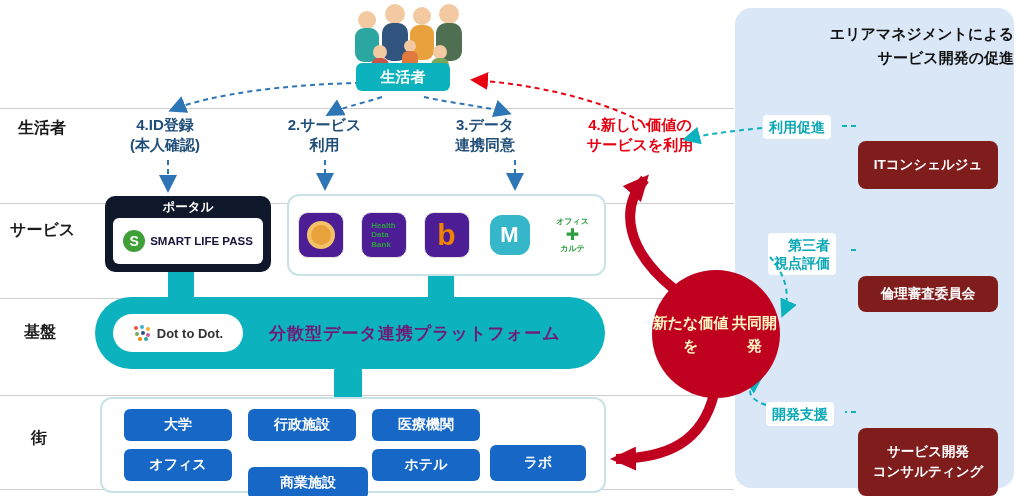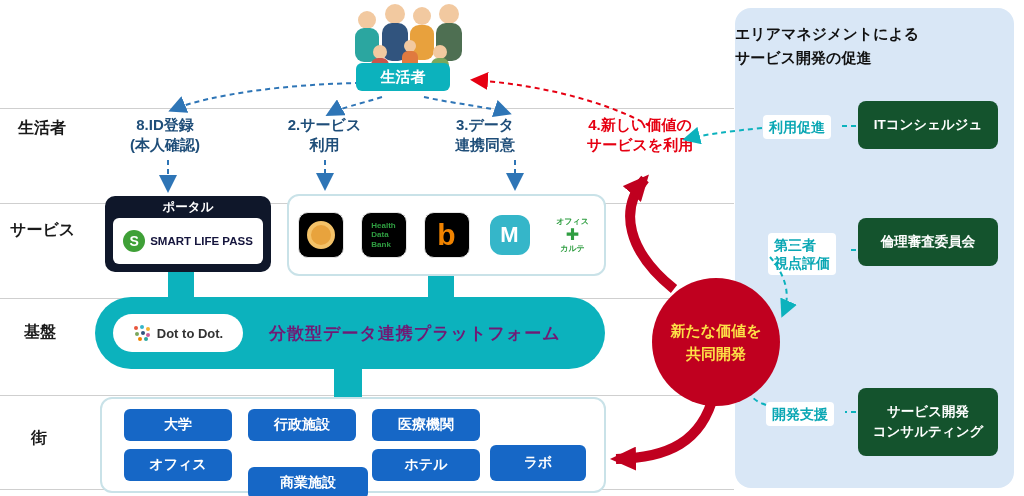--- a/index.html
+++ b/index.html
@@ -15,45 +15,45 @@
   .portal{position:absolute;left:105px;top:196px;width:166px;height:76px;background:#0f172a;border-radius:10px;z-index:2;}
   .portal-label{color:#fff;text-align:center;font-size:12.5px;font-weight:bold;padding-top:3px;}
   .portal-card{position:absolute;left:8px;top:22px;right:8px;bottom:8px;background:#fff;border-radius:6px;
                display:flex;align-items:center;justify-content:center;gap:5px;}
   .slp-circle{width:22px;height:22px;border-radius:50%;background:#3fa037;color:#fff;font-weight:bold;
               display:flex;align-items:center;justify-content:center;font-size:14px;flex:none;}
   .slp-text{font-weight:bold;font-size:11.5px;color:#14143c;white-space:nowrap;}
   .apps{position:absolute;left:287px;top:194px;width:315px;height:78px;background:#fff;border:2px solid #c9e2e8;
         border-radius:12px;display:flex;align-items:center;justify-content:space-around;z-index:2;}
   .app{width:50px;height:52px;display:flex;flex-direction:column;align-items:center;justify-content:center;}
-  .app-sq{width:44px;height:44px;border:1px solid #e4e4e4;border-radius:10px;display:flex;align-items:center;justify-content:center;background:#000000;}
+  .app-sq{width:44px;height:44px;border:1px solid #e4e4e4;border-radius:10px;display:flex;align-items:center;justify-content:center;background:#4c1d95;}
   .fin-circle{width:28px;height:28px;border-radius:50%;background:#e8a33d;border:4px solid #f4c268;box-sizing:border-box;}
   .hdb-text{font-size:8px;font-weight:bold;color:#2f9e41;line-height:1.15;text-align:left;}
   .b-glyph{font-size:30px;font-weight:bold;color:#f08300;line-height:1;}
   .m-circle{width:40px;height:40px;border-radius:12px;background:#35b6c9;color:#fff;display:flex;align-items:center;justify-content:center;font-weight:bold;font-size:22px;}
   .pasha-t{font-size:8px;font-weight:bold;color:#2f9e41;line-height:1.2;white-space:nowrap;}
   .pasha-cross{font-size:16px;color:#2f9e41;line-height:1.1;}
   .platform{position:absolute;left:95px;top:297px;width:510px;height:72px;background:#0cb2bd;border-radius:36px;
             display:flex;align-items:center;z-index:2;}
   .dot-pill{margin-left:18px;background:#fff;border-radius:19px;height:38px;width:130px;display:flex;align-items:center;justify-content:center;gap:6px;flex:none;}
   .dot-text{font-weight:bold;font-size:13px;color:#333;}
   .platform-text{color:#701a75;font-weight:bold;font-size:17px;margin-left:26px;letter-spacing:1px;white-space:nowrap;}
   .conn{position:absolute;background:#0cb2bd;z-index:1;}
   .town{position:absolute;left:100px;top:397px;width:502px;height:92px;background:#fff;border:2px solid #c9e2e8;border-radius:12px;z-index:2;}
   .tbtn{position:absolute;background:#1667c6;color:#fff;font-weight:bold;font-size:14px;border-radius:6px;
         display:flex;align-items:center;justify-content:center;}
-  .codev{position:absolute;left:652px;top:278px;width:128px;height:128px;border-radius:50%;background:#c0001f;color:#fde047;
-         display:flex;flex-direction:column;align-items:center;justify-content:center;font-weight:bold;font-size:15px;
+  .codev{position:absolute;left:652px;top:270px;width:128px;height:128px;border-radius:50%;background:#c0001f;color:#fef9c3;
+         display:flex;align-items:center;justify-content:center;font-weight:bold;font-size:15px;
          line-height:1.55;z-index:6;text-align:center;}
   .panel{position:absolute;left:735px;top:8px;width:279px;height:480px;background:#d9e7f6;border-radius:16px;z-index:1;}
-  .panel-title{position:absolute;top:14px;left:0;right:0;text-align:left;font-weight:bold;font-size:15px;color:#111;line-height:1.6;}
-  .plabel{position:absolute;background:#fff;color:#0aa7b4;font-weight:bold;font-size:14px;text-align:left;
+  .panel-title{position:absolute;top:14px;left:0;right:0;text-align:right;font-weight:bold;font-size:15px;color:#111;line-height:1.6;}
+  .plabel{position:absolute;background:#fff;color:#0aa7b4;font-weight:bold;font-size:14px;text-align:right;
           border-radius:4px;padding:3px 6px;line-height:1.3;z-index:2;}
-  .pbox{position:absolute;background:#14532d;color:#fff;font-weight:bold;font-size:13.5px;border-radius:8px;
-        display:flex;flex-direction:column;align-items:center;justify-content:center;text-align:left;line-height:1.45;z-index:2;}
+  .pbox{position:absolute;background:#7f1d1d;color:#fff;font-weight:bold;font-size:13.5px;border-radius:8px;
+        display:flex;flex-direction:column;align-items:center;justify-content:center;text-align:left;line-height:1.45;z-index:2;margin-top:40px;}
   .overlay{position:absolute;left:0;top:0;z-index:4;pointer-events:none;}
 </style>
 </head>
 <body>
 
 <div class="stage">
 
   <div class="hline" style="top:108px"></div>
   <div class="hline" style="top:203px"></div>
   <div class="hline" style="top:298px"></div>
@@ -80,21 +80,21 @@
       <circle cx="68" cy="44" r="6" fill="#f2c9a0"></circle>
         <rect x="60" y="49" width="16" height="18" rx="6" fill="#e07a3f"></rect>
       <circle cx="98" cy="50" r="7" fill="#f2c9a0"></circle>
         <rect x="89" y="56" width="18" height="24" rx="7" fill="#7aa75c"></rect>
     </svg>
   </div>
 
   <div class="badge">生活者</div>
 
   <div class="step" style="left:100px;top:115px;width:130px">
-    <div>8.ID登録</div>
+    <div>4.ID登録</div>
     <div>(本人確認)</div>
   </div>
   <div class="step" style="left:262px;top:115px;width:125px">
     <div>2.サービス</div>
     <div>利用</div>
   </div>
   <div class="step" style="left:425px;top:115px;width:120px">
     <div>3.データ</div>
     <div>連携同意</div>
   </div>
@@ -184,21 +184,21 @@
     </div>
     <div class="plabel" style="left:28px;top:107px">
       <div>利用促進</div>
     </div>
     <div class="pbox" style="left:123px;top:93px;width:140px;height:48px">ITコンシェルジュ</div>
 
     <div class="plabel" style="left:33px;top:225px">
       <div>第三者</div>
       <div>視点評価</div>
     </div>
-    <div class="pbox" style="left:123px;top:210px;width:140px;height:48px">倫理審査委員会</div>
+    <div class="pbox" style="left:123px;top:228px;width:140px;height:36px">倫理審査委員会</div>
 
     <div class="plabel" style="left:31px;top:394px">
       <div>開発支援</div>
     </div>
     <div class="pbox" style="left:123px;top:380px;width:140px;height:68px">
       <div>サービス開発</div>
       <div>コンサルティング</div>
     </div>
   </div>
 

